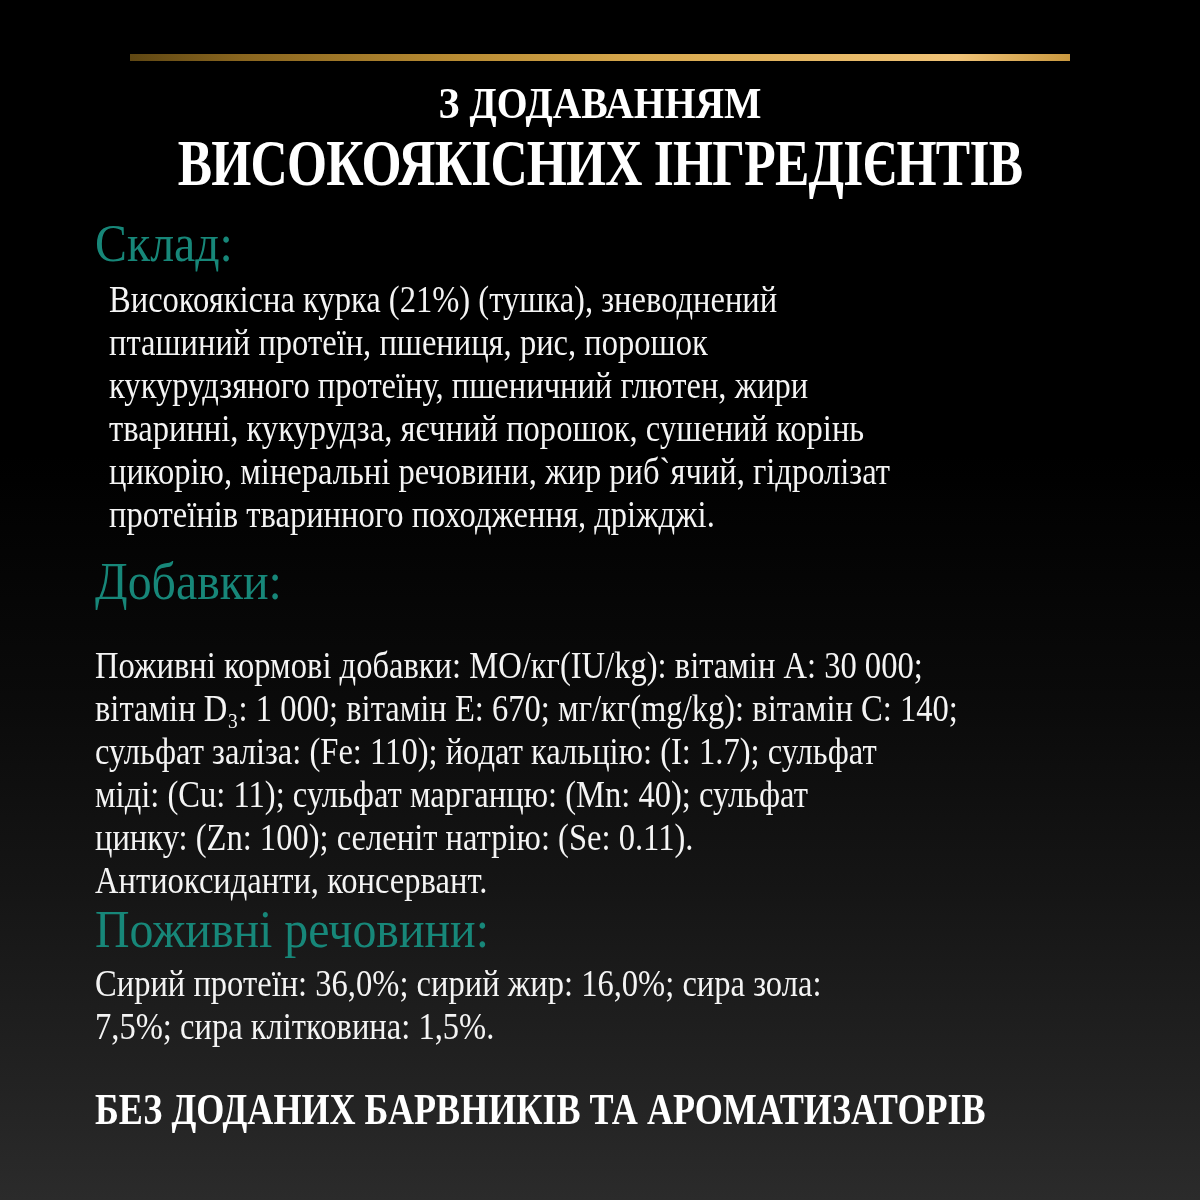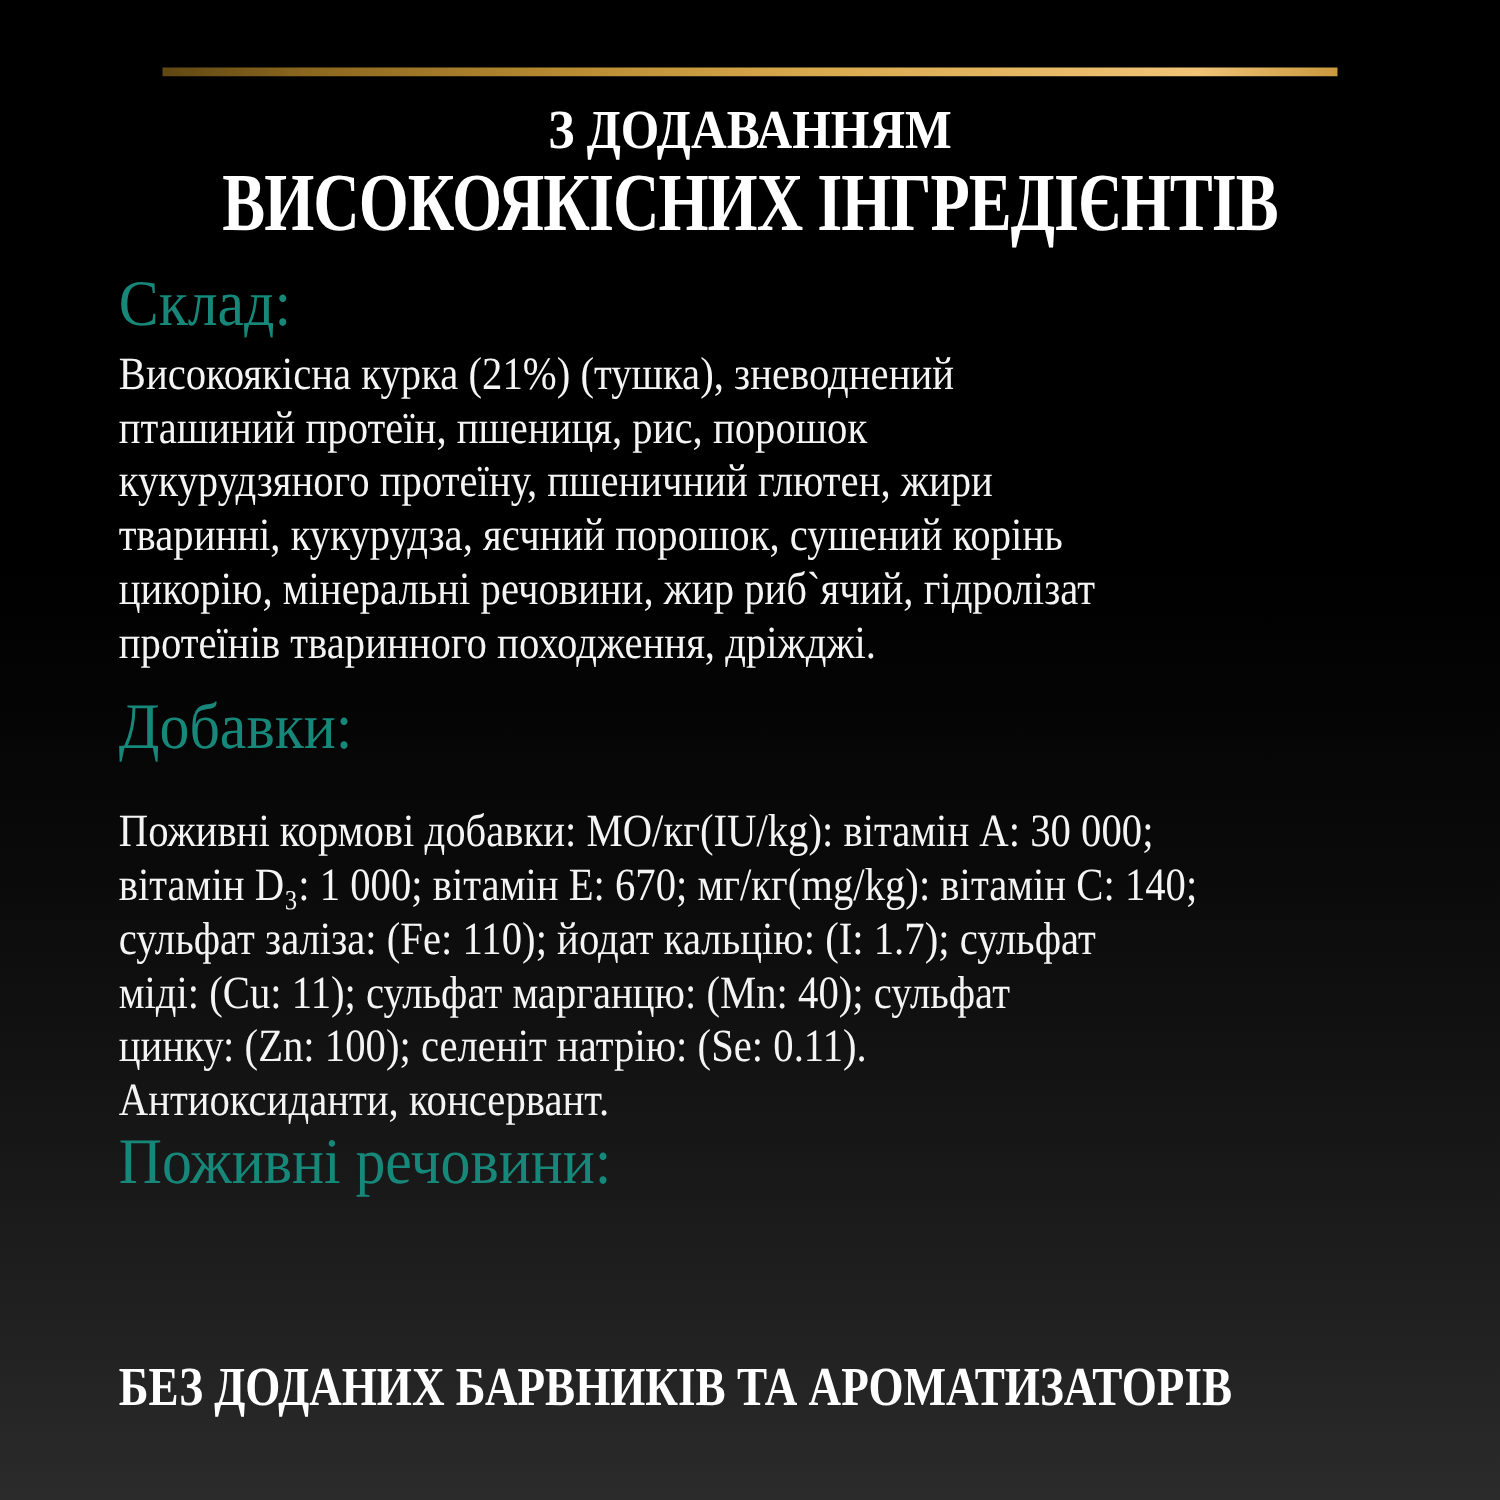--- a/index.html
+++ b/index.html
@@ -24,21 +24,21 @@
     position:absolute;left:95px;
     color:#178779;font-size:52px;line-height:1;font-weight:400;
     white-space:nowrap;transform:scaleX(0.92);transform-origin:left;
   }
   .sec-body{
     position:absolute;left:95px;width:1060px;
     color:#f4f4f4;font-size:37px;line-height:43px;font-weight:400;
   }
   .sec-body div{white-space:nowrap;transform:scaleX(0.88);transform-origin:left;}
   #composition-heading{top:218px;}
-  #composition-body{top:278px;}
+  #composition-body{top:278px;margin-left:14px;}
   #additives-heading{top:556px;}
   #additives-body{top:644px;}
   #nutrients-heading{top:904px;}
   #nutrients-body{top:962px;}
   .footer-claim{
     position:absolute;left:95px;top:1086px;
     color:#ffffff;font-size:44px;line-height:1.1;font-weight:700;
     white-space:nowrap;transform:scaleX(0.82);transform-origin:left;
   }
 </style>
@@ -67,16 +67,20 @@
   <div class="sec-body" id="additives-body">
       <div>Поживні кормові добавки: МО/кг(IU/kg): вітамін A: 30 000;</div>
       <div>вітамін D₃: 1 000; вітамін E: 670; мг/кг(mg/kg): вітамін C: 140;</div>
       <div>сульфат заліза: (Fe: 110); йодат кальцію: (I: 1.7); сульфат</div>
       <div>міді: (Cu: 11); сульфат марганцю: (Mn: 40); сульфат</div>
       <div>цинку: (Zn: 100); селеніт натрію: (Se: 0.11).</div>
       <div>Антиоксиданти, консервант.</div>
     </div>
 
   <div class="sec-heading" id="nutrients-heading">Поживні речовини:</div>
+  <div class="sec-body" id="nutrients-body">
+      <div>Сирий протеїн: 36,0%; сирий жир: 16,0%; сира зола:</div>
+      <div>7,5%; сира клітковина: 1,5%.</div>
+    </div>
 
   <div class="footer-claim">БЕЗ ДОДАНИХ БАРВНИКІВ ТА АРОМАТИЗАТОРІВ</div>
 
 </div>
 
 </body></html>

